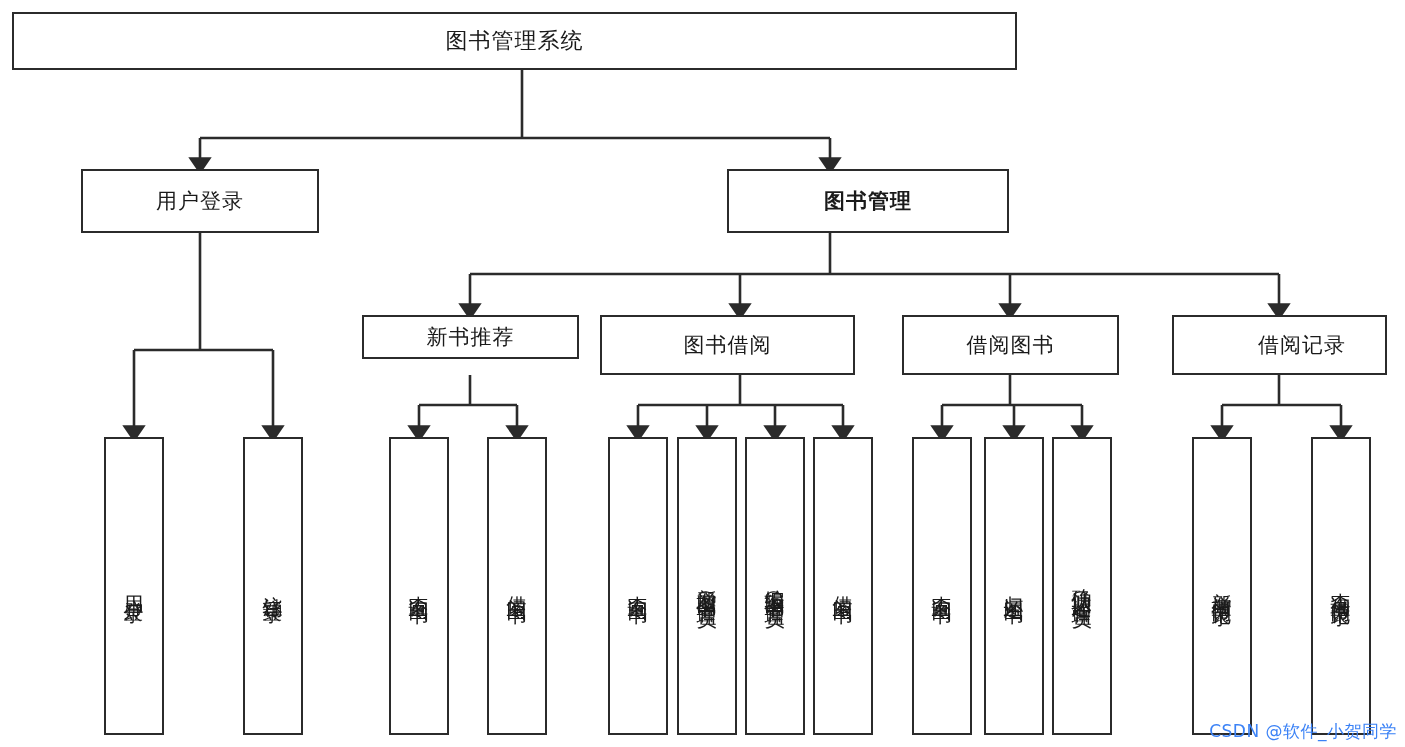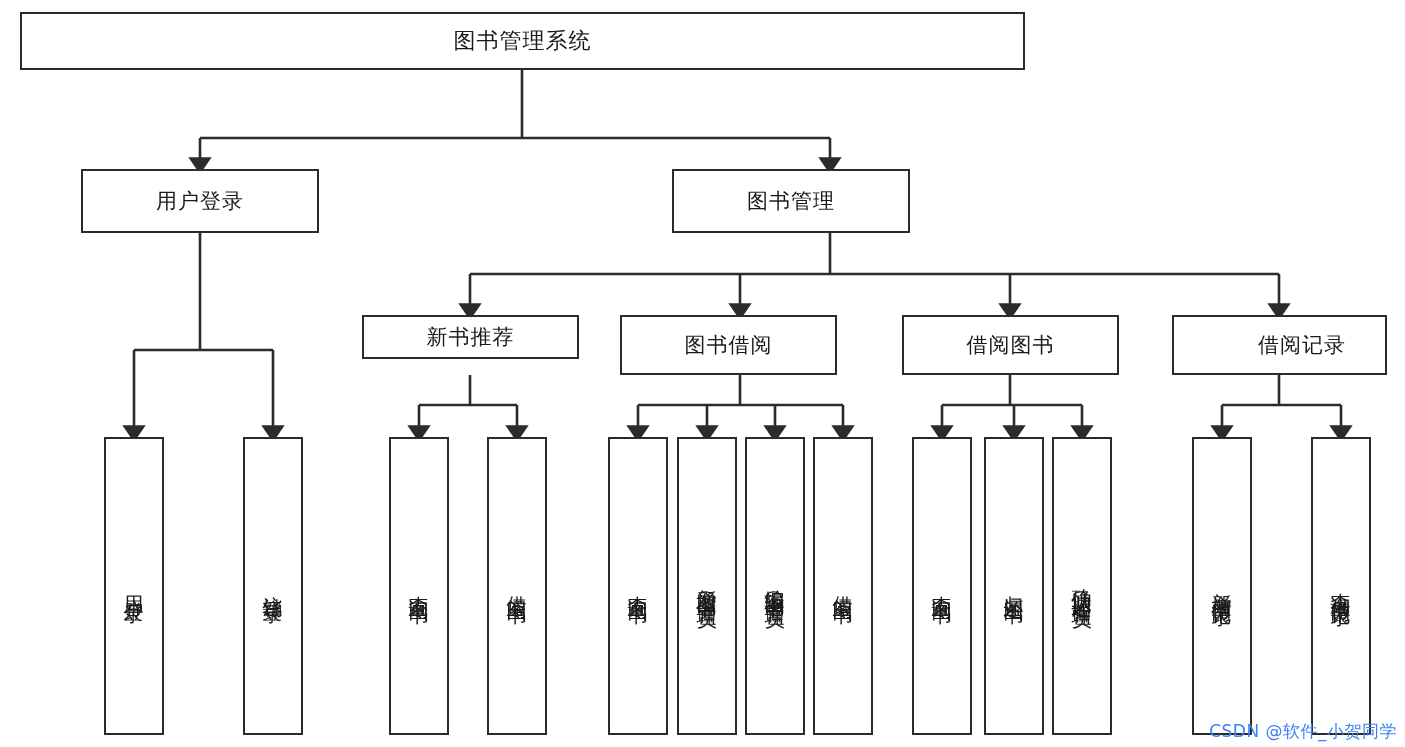--- a/index.html
+++ b/index.html
@@ -103,29 +103,29 @@
       <path d="M1014,405 L1014,431" marker-end="url(#arw)"></path>
       <path d="M1082,405 L1082,431" marker-end="url(#arw)"></path>
 
       <path d="M1279,375 L1279,405"></path>
       <path d="M1222,405 L1341,405"></path>
       <path d="M1222,405 L1222,431" marker-end="url(#arw)"></path>
       <path d="M1341,405 L1341,431" marker-end="url(#arw)"></path>
     </g>
   </svg>
 
-  <div class="node h root" style="left: 20px; top: 12px; width: 1005px; height: 58px;">图书管理系统</div>
+  <div class="node h root" style="left: 12px; top: 12px; width: 1005px; height: 58px;">图书管理系统</div>
 
   <div class="node h" style="left: 81px; top: 169px; width: 238px; height: 64px;">用户登录</div>
 
-  <div class="node h" style="left: 672px; top: 169px; width: 238px; height: 64px;">图书管理</div>
+  <div class="node h" style="left: 727px; top: 169px; width: 282px; height: 64px; font-weight: bold;">图书管理</div>
 
   <div class="node h" style="left: 362px; top: 315px; width: 217px; height: 44px;">新书推荐</div>
 
-  <div class="node h" style="left: 620px; top: 315px; width: 217px; height: 60px;">图书借阅</div>
+  <div class="node h" style="left: 600px; top: 315px; width: 255px; height: 60px;">图书借阅</div>
 
   <div class="node h" style="left: 902px; top: 315px; width: 217px; height: 60px;">借阅图书</div>
 
   <div class="node h" style="left: 1172px; top: 315px; width: 215px; height: 60px; padding-left: 45px;">借阅记录</div>
 
   <div id="leaf-layer">
       <div class="node v" style="left: 104px; top: 437px; width: 60px; height: 298px;">用户登录</div>
       <div class="node v" style="left: 243px; top: 437px; width: 60px; height: 298px;">注销登录</div>
       <div class="node v" style="left: 389px; top: 437px; width: 60px; height: 298px;">查询图书</div>
       <div class="node v" style="left: 487px; top: 437px; width: 60px; height: 298px;">借阅图书</div>

